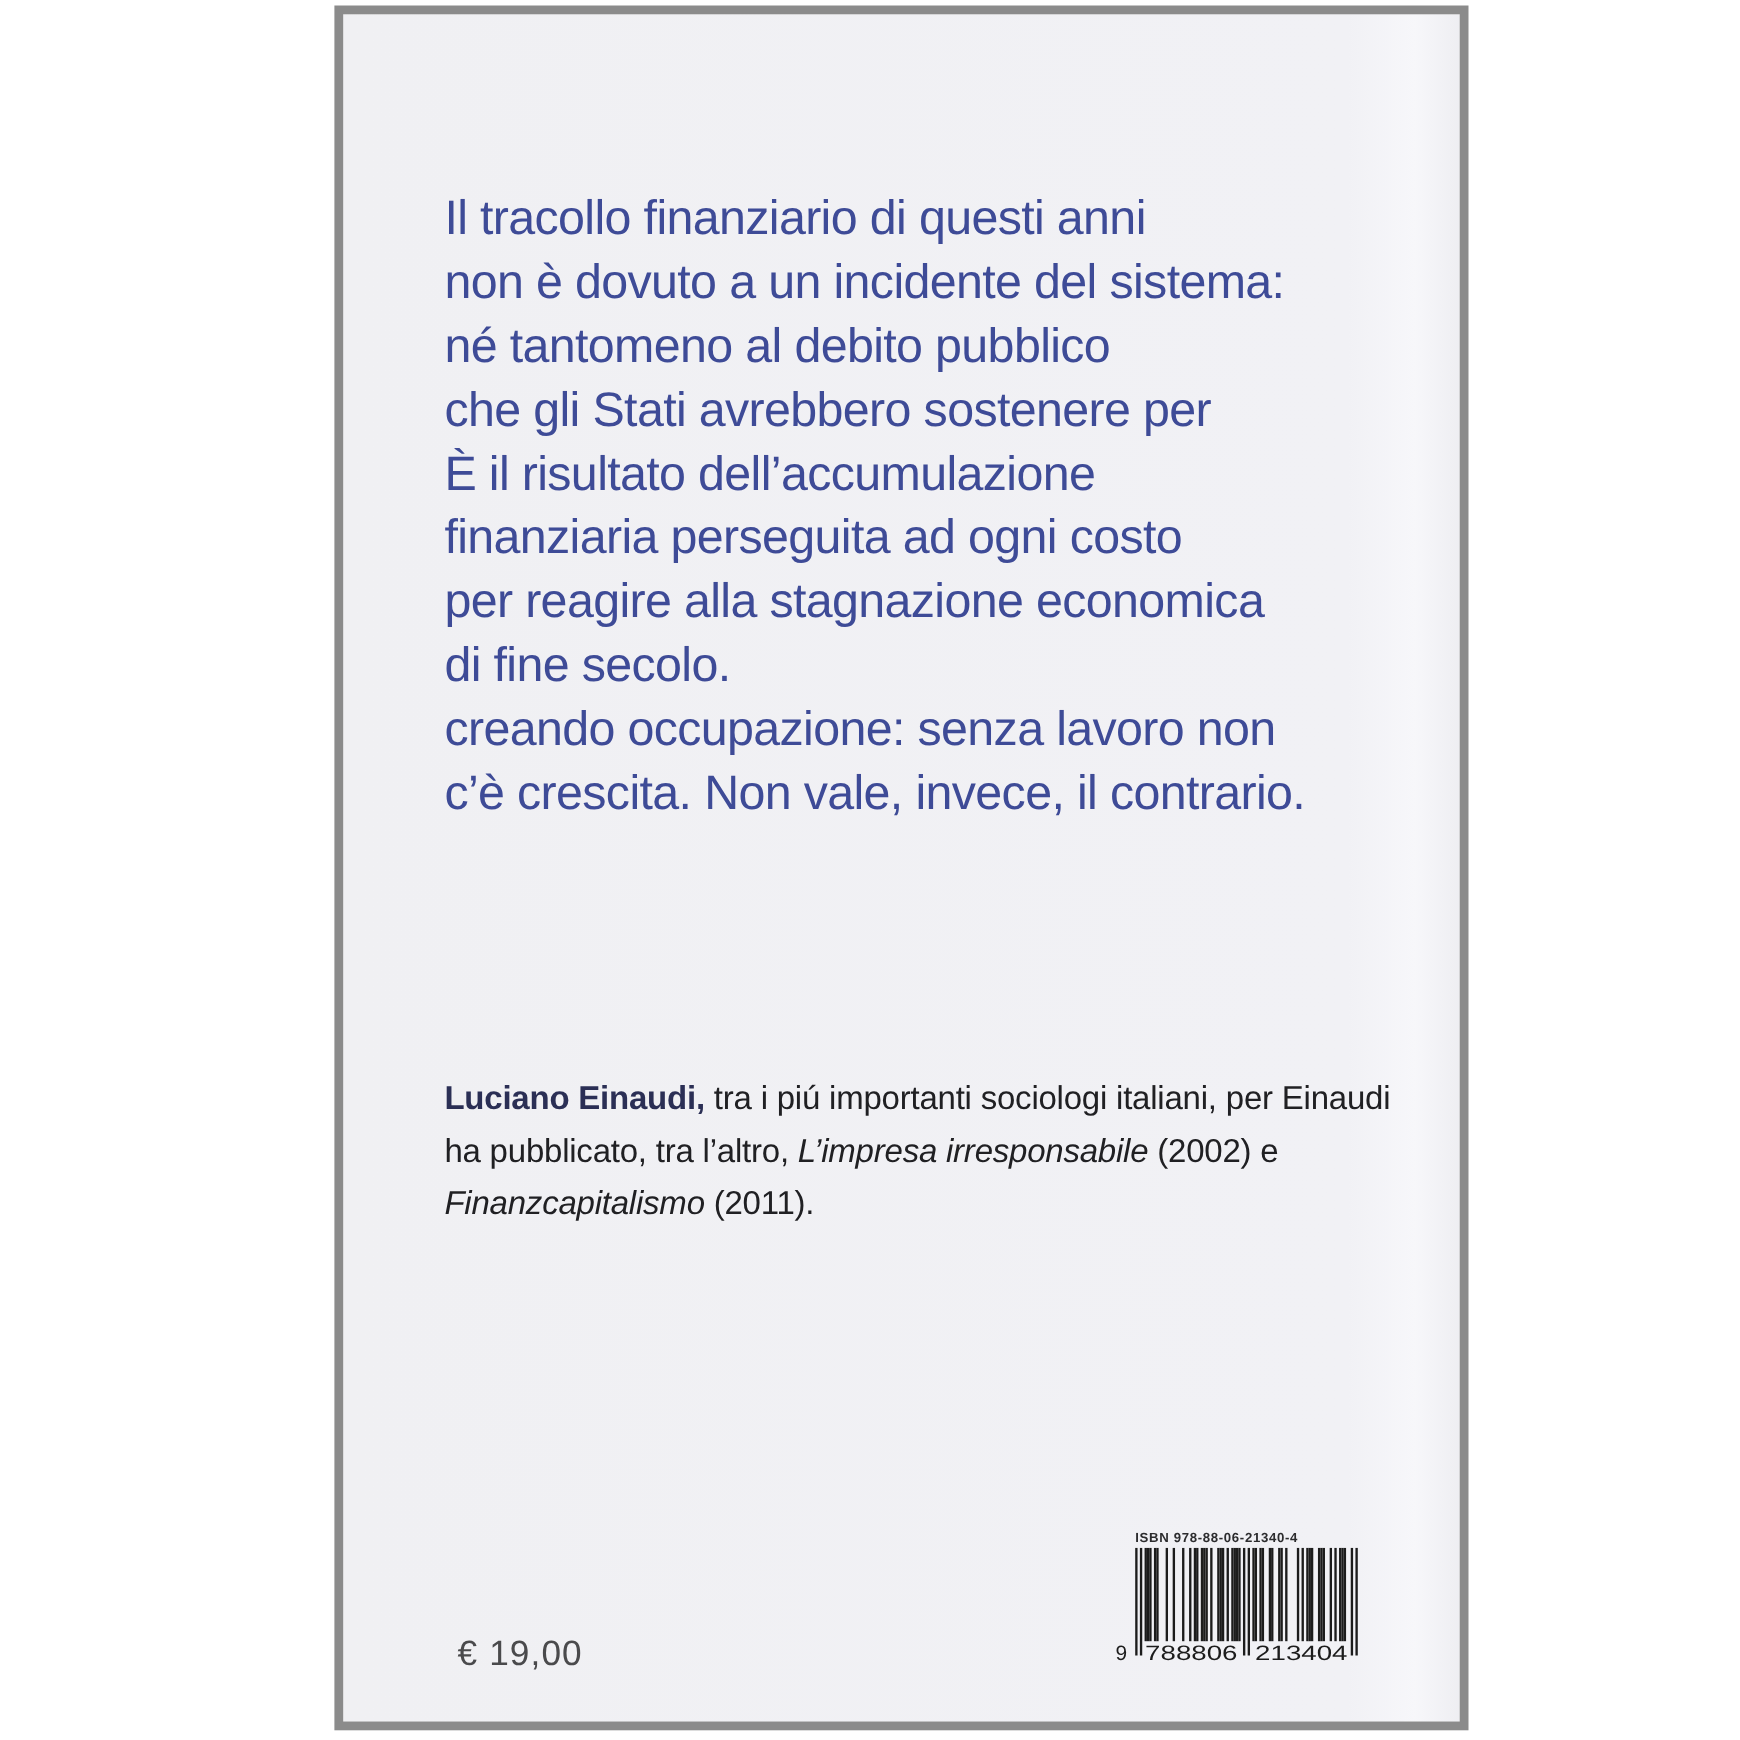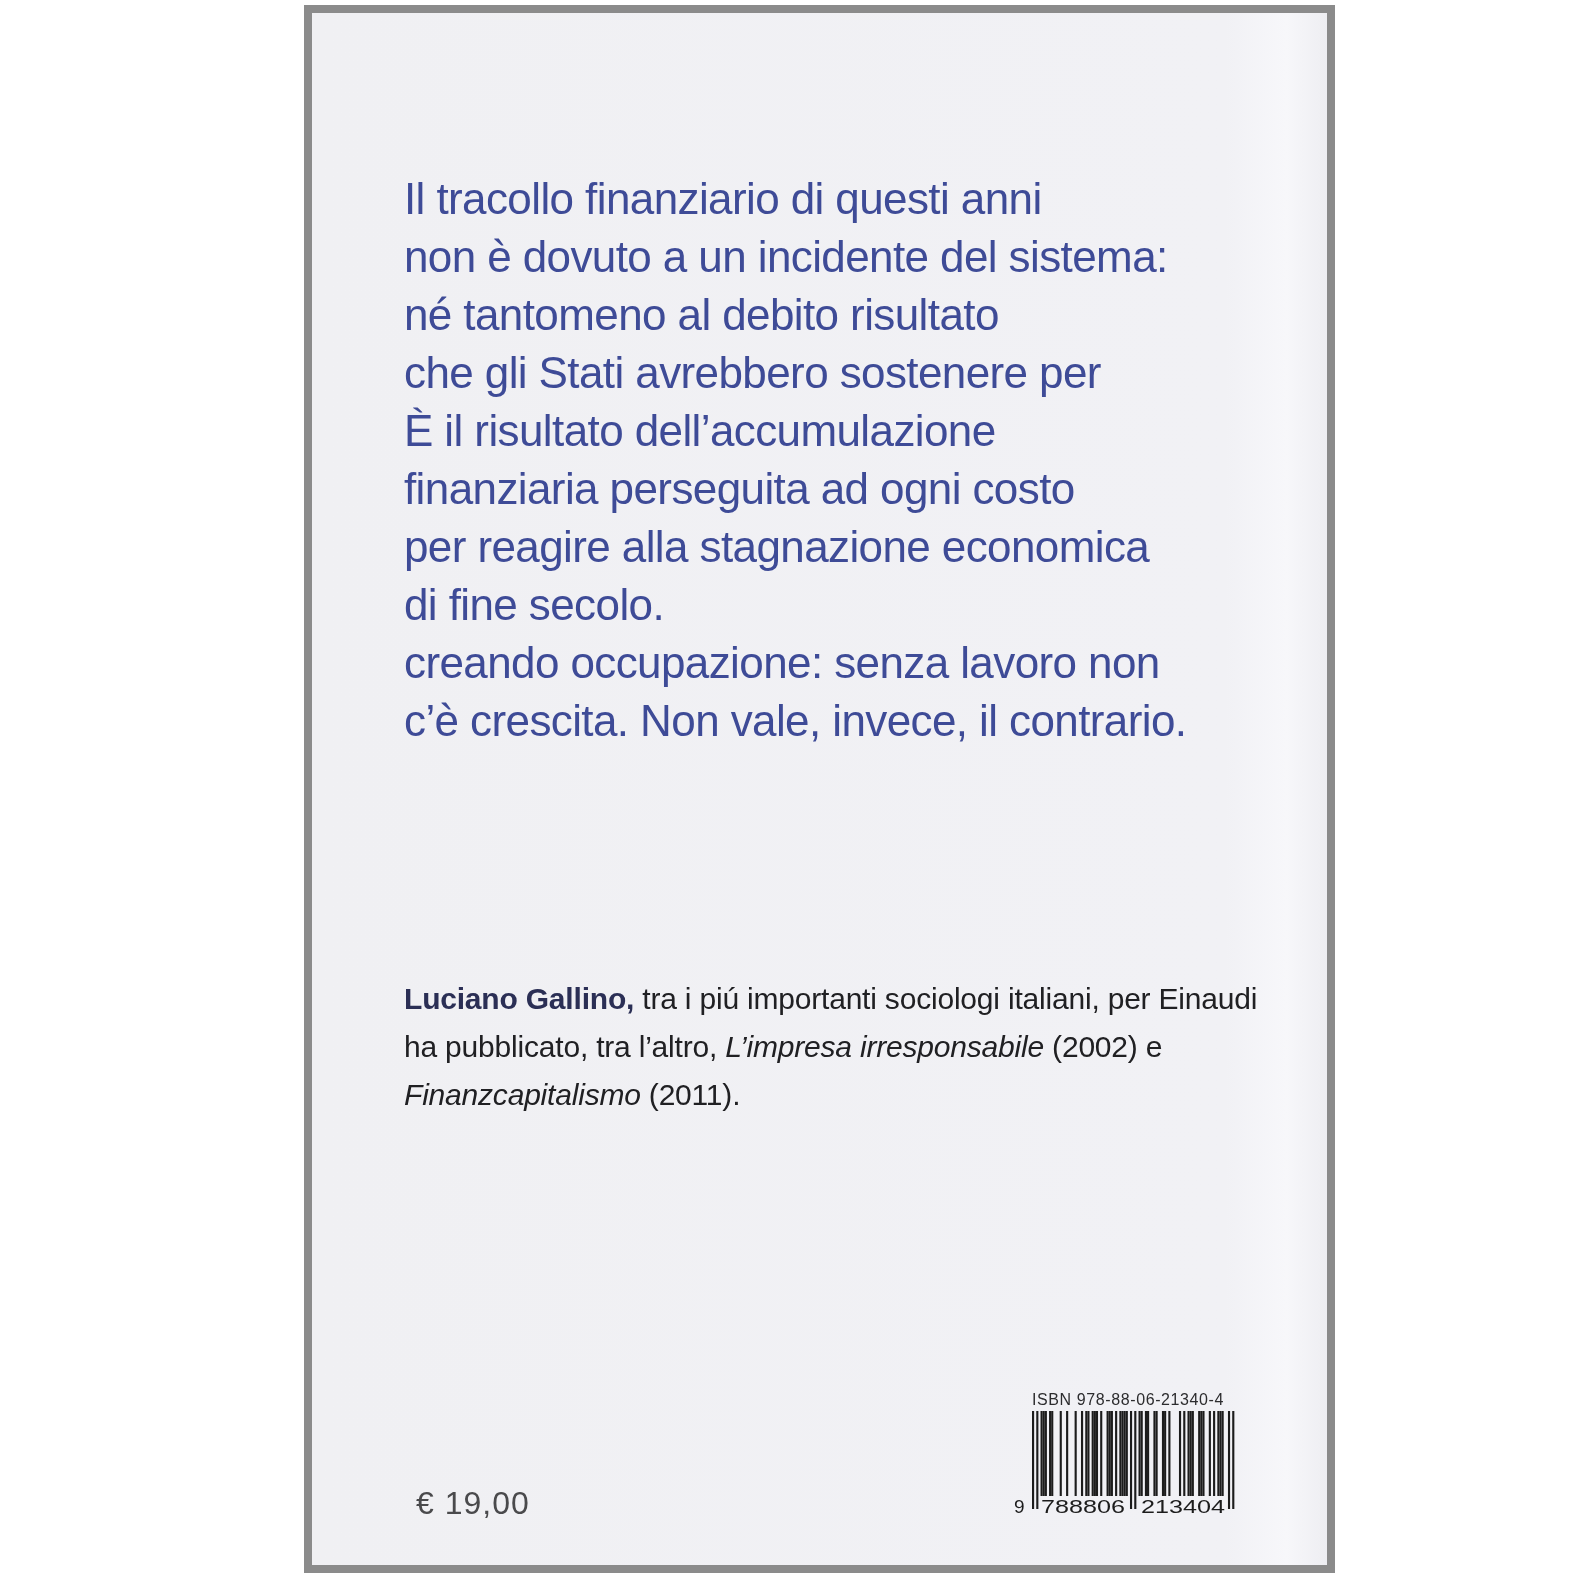--- a/index.html
+++ b/index.html
@@ -32,45 +32,46 @@
     font-size:30px;line-height:48px;letter-spacing:-0.2px;
   }
   .bio .bio-name{font-weight:bold;color:var(--name-navy);}
   .bio .bio-italic{font-style:italic;}
   .price{
     position:absolute;left:104px;top:1472px;
     color:var(--mid-gray);font-size:32px;letter-spacing:1px;
   }
   .barcode-block{position:absolute;left:698px;top:1378px;width:240px;}
   .isbn-label{
-    margin-left:22px;font-size:16px;letter-spacing:0.6px;color:#2c2c2e;
+    margin-left:22px;font-size:12px;letter-spacing:0.6px;color:#2c2c2e;
     white-space:nowrap;
+    font-weight:bold;
   }
   .barcode-svg{display:block;margin-top:2px;}
 </style>
 </head>
 <body>
 
 <div class="stage">
   <div class="cover">
 
     <div class="blurb" id="blurb">
         <div>Il tracollo finanziario di questi anni</div>
         <div>non è dovuto a un incidente del sistema:</div>
-        <div>né tantomeno al debito risultato</div>
+        <div>né tantomeno al debito pubblico</div>
         <div>che gli Stati avrebbero sostenere per</div>
         <div>È il risultato dell’accumulazione</div>
         <div>finanziaria perseguita ad ogni costo</div>
         <div>per reagire alla stagnazione economica</div>
         <div>di fine secolo.</div>
         <div>creando occupazione: senza lavoro non</div>
         <div>c’è crescita. Non vale, invece, il contrario.</div>
       </div>
 
-    <div class="bio" id="bio"><span class="bio-name">Luciano Gallino,</span><span> tra i piú importanti sociologi italiani, per Einaudi ha pubblicato, tra l’altro, </span><span class="bio-italic">L’impresa irresponsabile</span><span> (2002) e </span><span class="bio-italic">Finanzcapitalismo</span><span> (2011).</span></div>
+    <div class="bio" id="bio"><span class="bio-name">Luciano Einaudi,</span><span> tra i piú importanti sociologi italiani, per Einaudi ha pubblicato, tra l’altro, </span><span class="bio-italic">L’impresa irresponsabile</span><span> (2002) e </span><span class="bio-italic">Finanzcapitalismo</span><span> (2011).</span></div>
 
     <div class="price">€ 19,00</div>
 
     <div class="barcode-block">
       <div class="isbn-label">ISBN 978-88-06-21340-4</div>
       <svg class="barcode-svg" id="barcode" width="240" height="104" viewBox="0 0 240 104">
           <rect x="22.00" y="0" width="2.13" height="98" fill="#1c1c1c"></rect>
           <rect x="26.26" y="0" width="2.13" height="98" fill="#1c1c1c"></rect>
           <rect x="30.52" y="0" width="2.13" height="85" fill="#1c1c1c"></rect>
           <rect x="32.65" y="0" width="2.13" height="85" fill="#1c1c1c"></rect>

